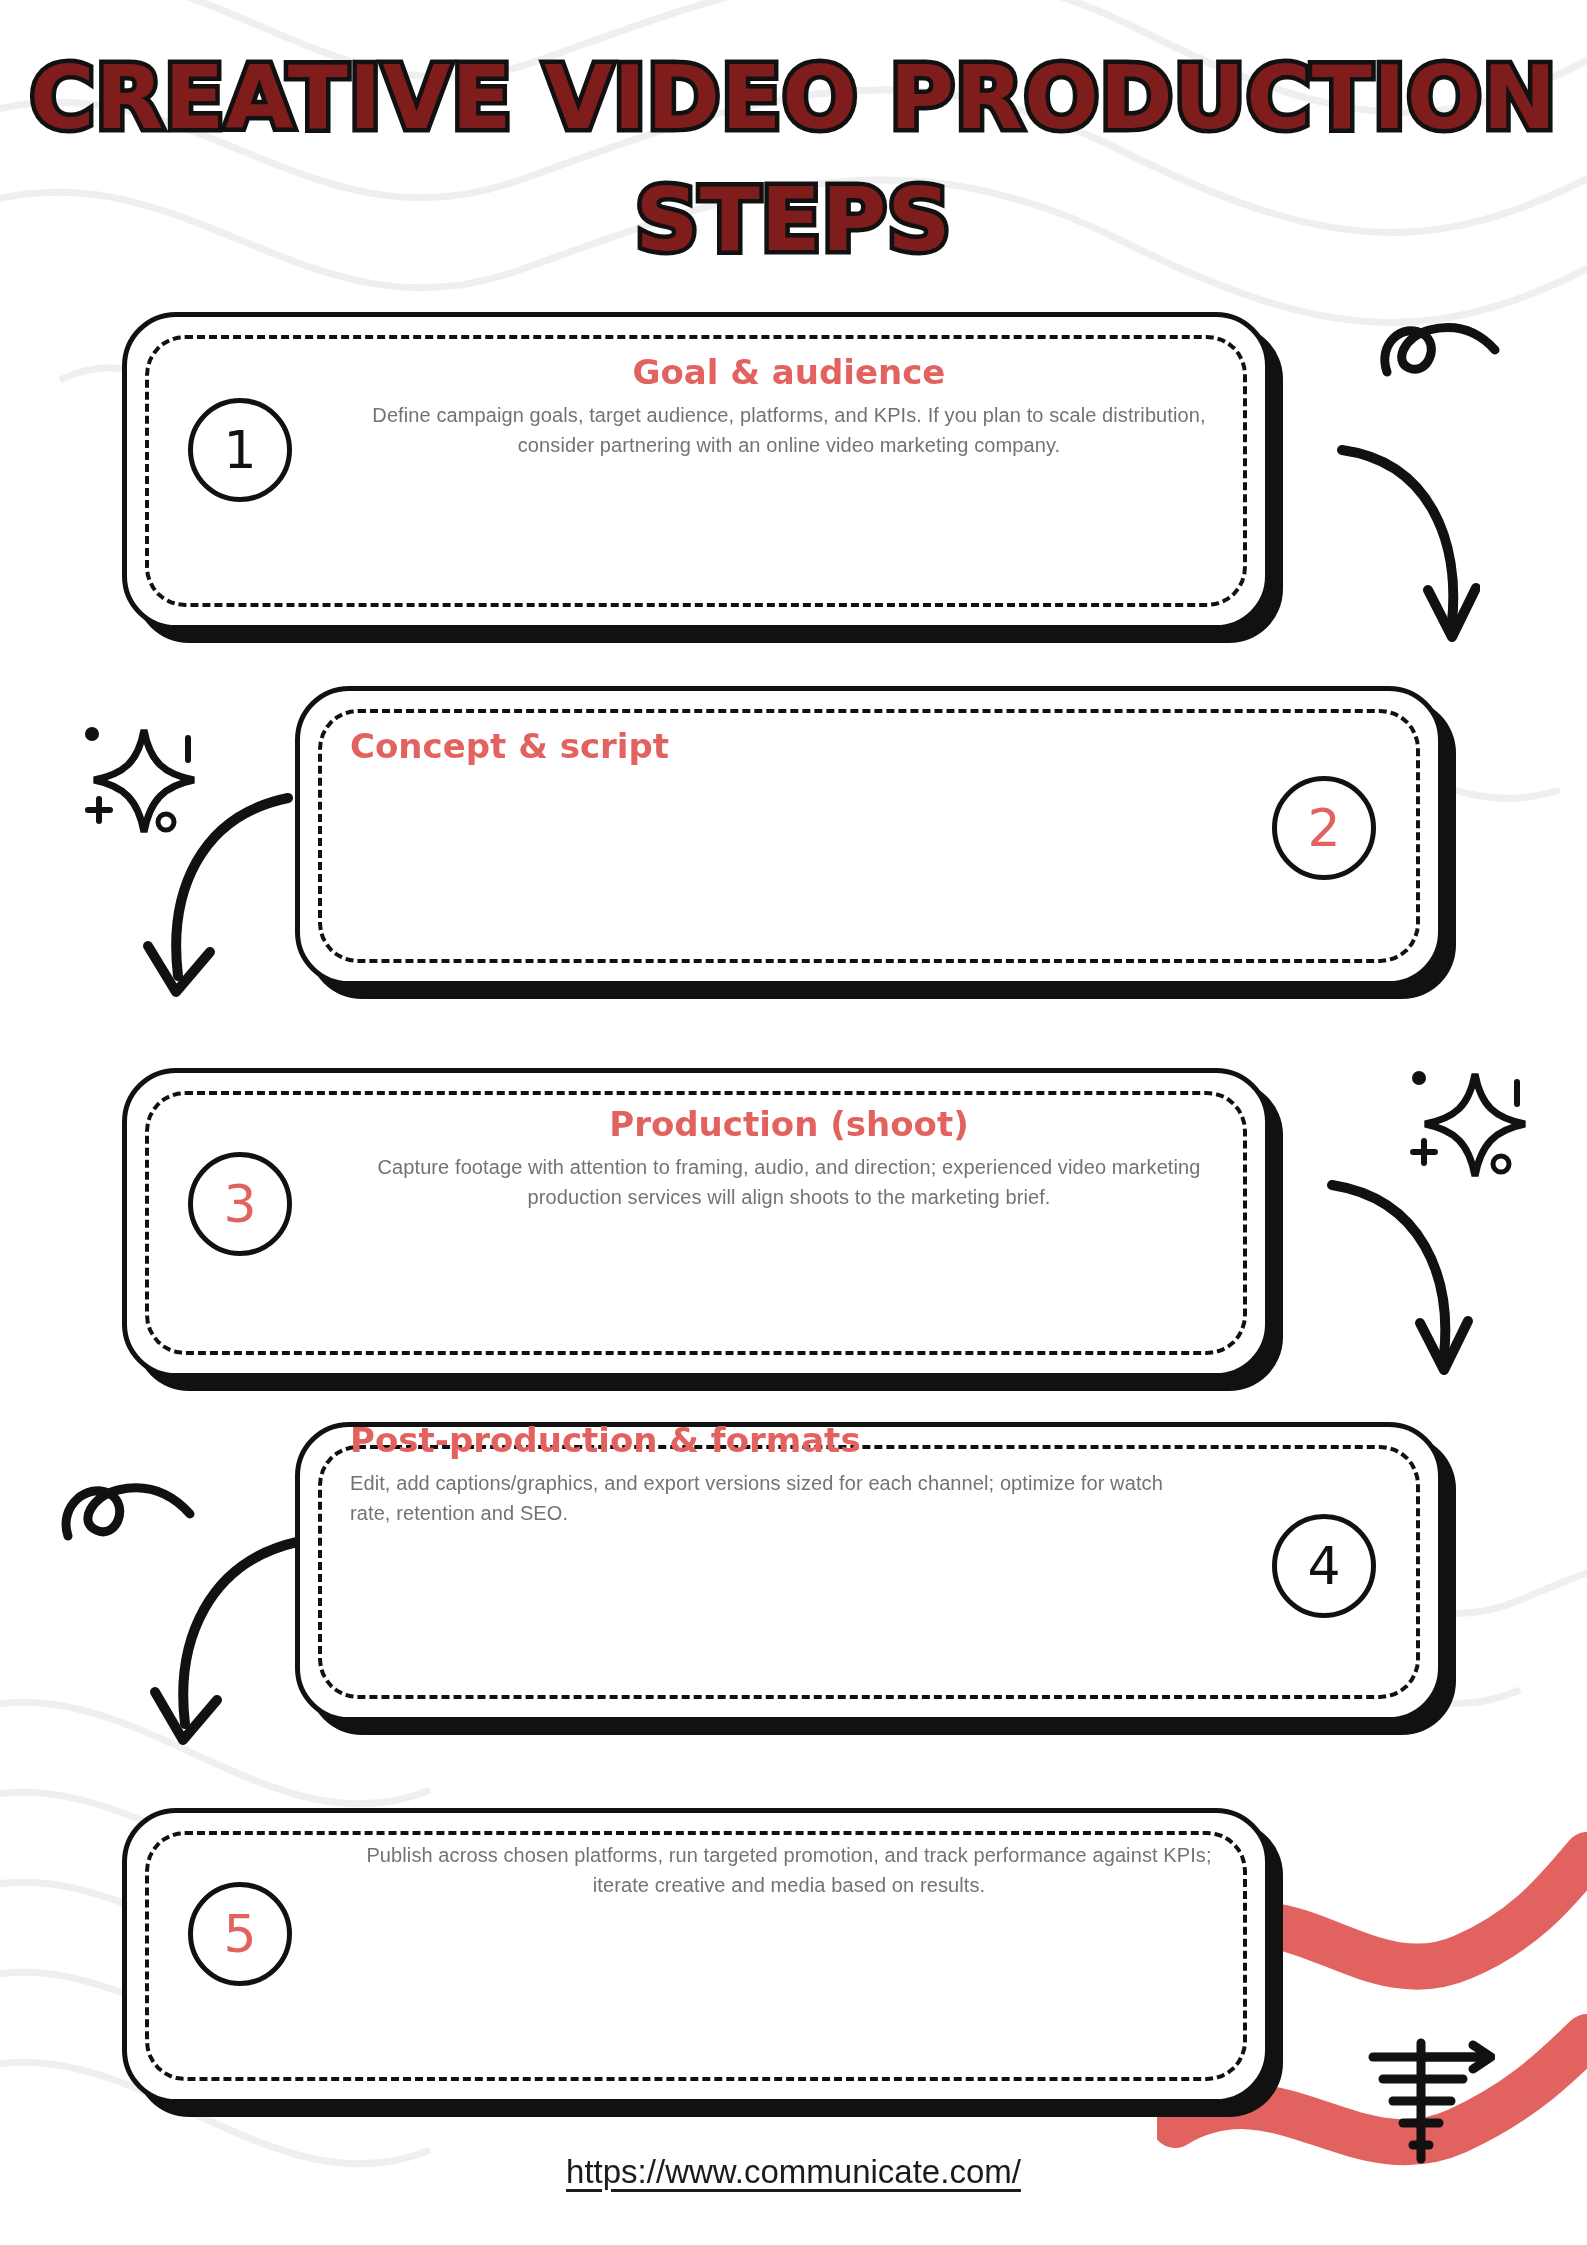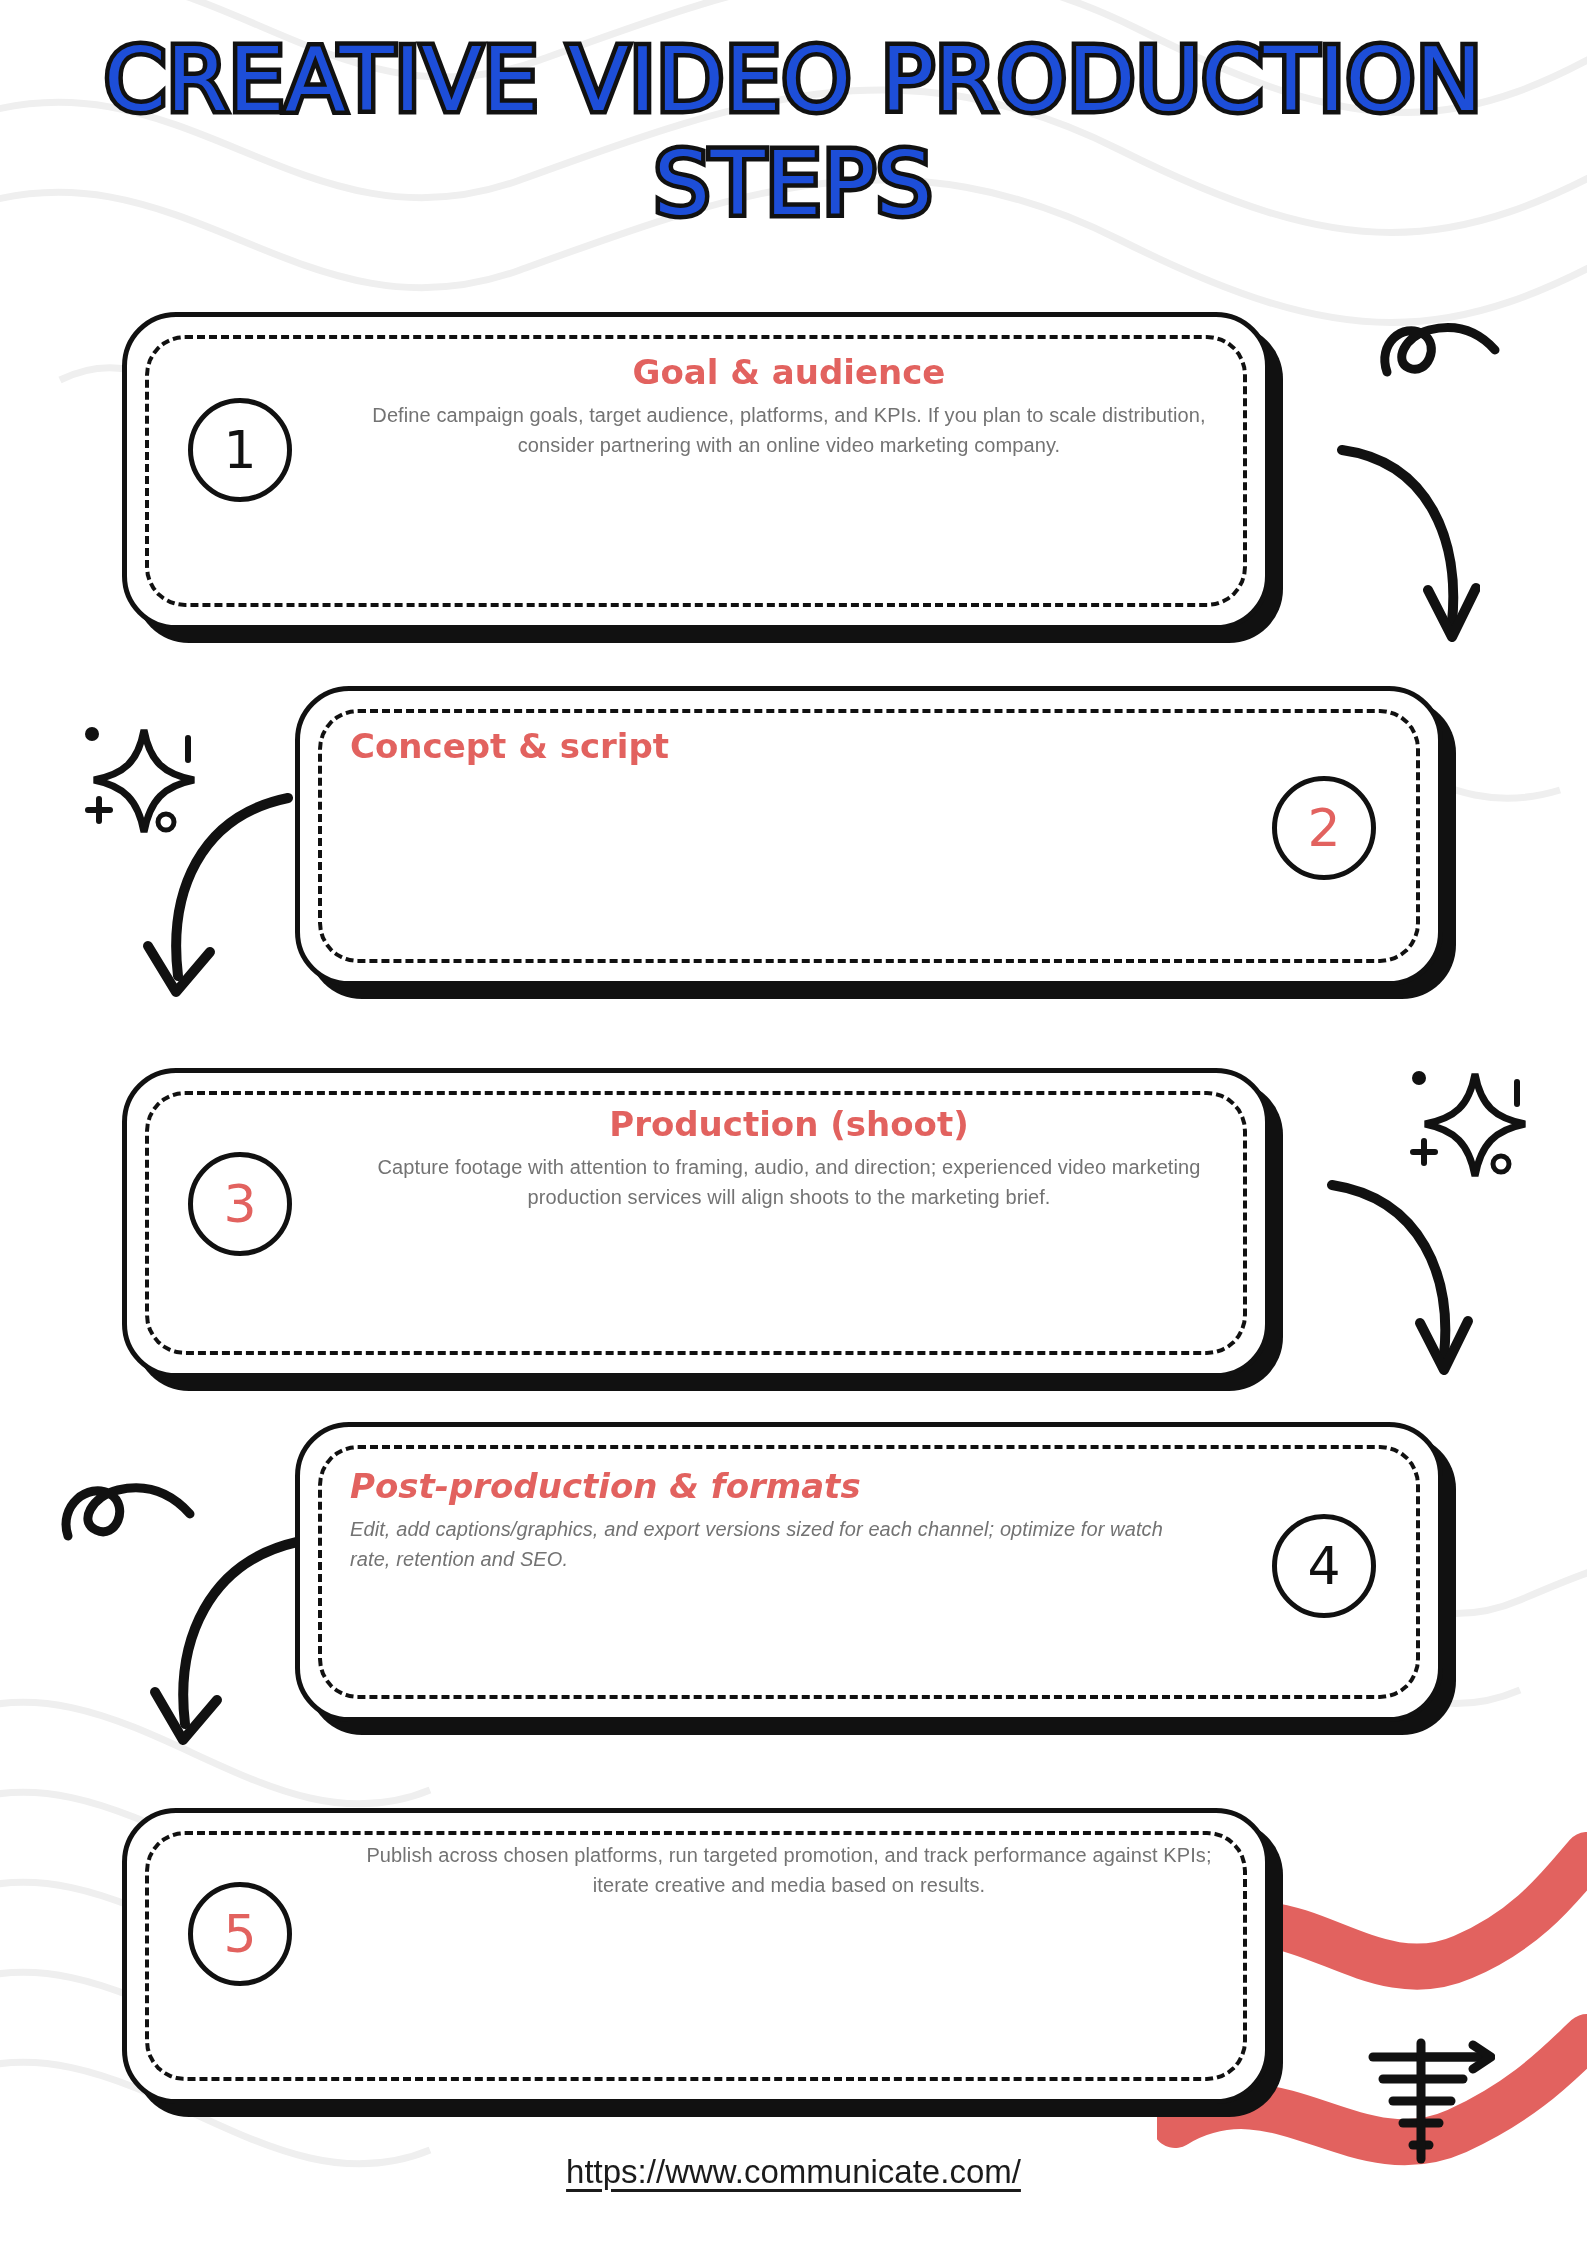--- a/index.html
+++ b/index.html
@@ -32,29 +32,30 @@
   .title-wrap {
     position: absolute;
     top: 28px;
     left: 0;
     width: 100%;
     z-index: 5;
     text-align: center;
   }
   .title-line {
     font-family: "DejaVu Sans", sans-serif;
-    font-weight: normal;
+    font-weight: bold;
     font-size: 88px;
     letter-spacing: 1px;
     line-height: 1.18;
-    color: #1d4ed8;
+    color: #7f1d1d;
     -webkit-text-stroke: 9px #111111;
     paint-order: stroke fill;
     text-transform: uppercase;
     white-space: nowrap;
+    margin-top: 18px;
   }
   .title-line.second { font-size: 88px; }
 
   
   .card {
     position: absolute;
     z-index: 4;
     background: #ffffff;
     border: 5px solid #111111;
     border-radius: 54px;
@@ -231,21 +232,21 @@
     <div class="card-head">Production (shoot)</div>
     <div class="card-body">Capture footage with attention to framing, audio, and direction; experienced video marketing production services will align shoots to the marketing brief.</div>
   </div>
 
   <div class="card" style="left:295px; top:1422px; width:1148px; height:300px;">
     <div class="card-inner"></div>
   </div>
   <div class="num-circle dark" style="left:1272px; top:1514px;">
     <span>4</span>
   </div>
-  <div class="card-text align-right" style="left:350px; top:1466px; width:854px;font-style:italic;">
+  <div class="card-text align-right" style="left:350px; top:1420px; width:854px;">
     <div class="card-head">Post-production &amp; formats</div>
     <div class="card-body">Edit, add captions/graphics, and export versions sized for each channel; optimize for watch rate, retention and SEO.</div>
   </div>
 
   <div class="card" style="left:122px; top:1808px; width:1148px; height:296px;">
     <div class="card-inner"></div>
   </div>
   <div class="num-circle" style="left:188px; top:1882px;">
     <span>5</span>
   </div>

